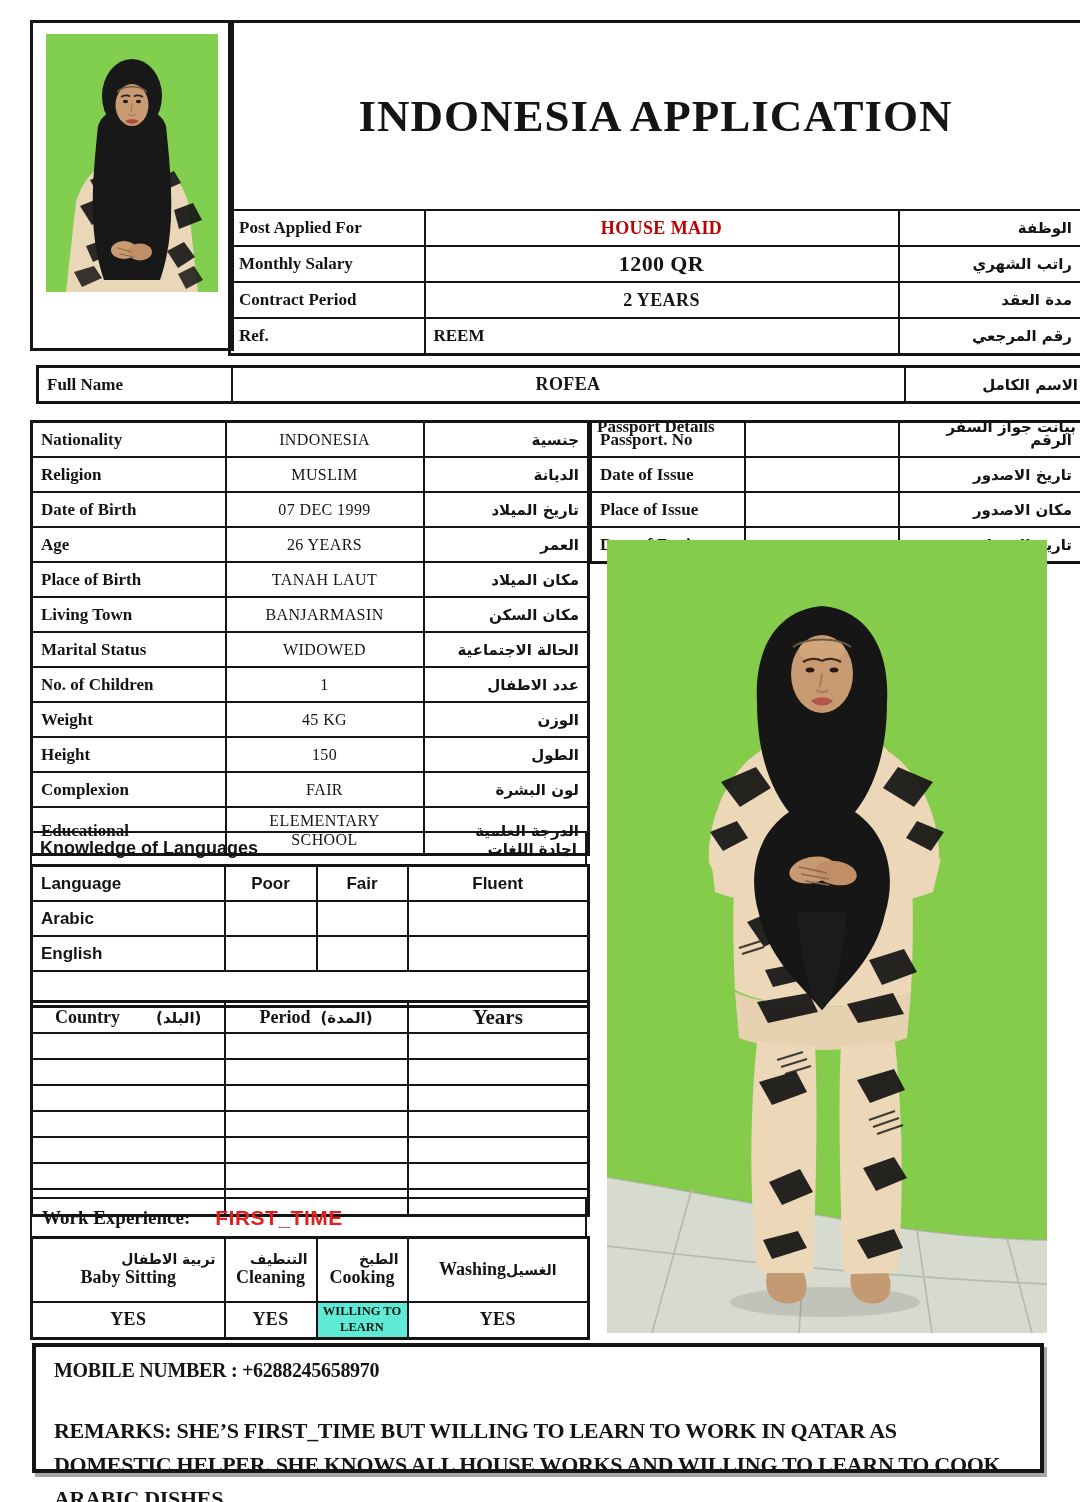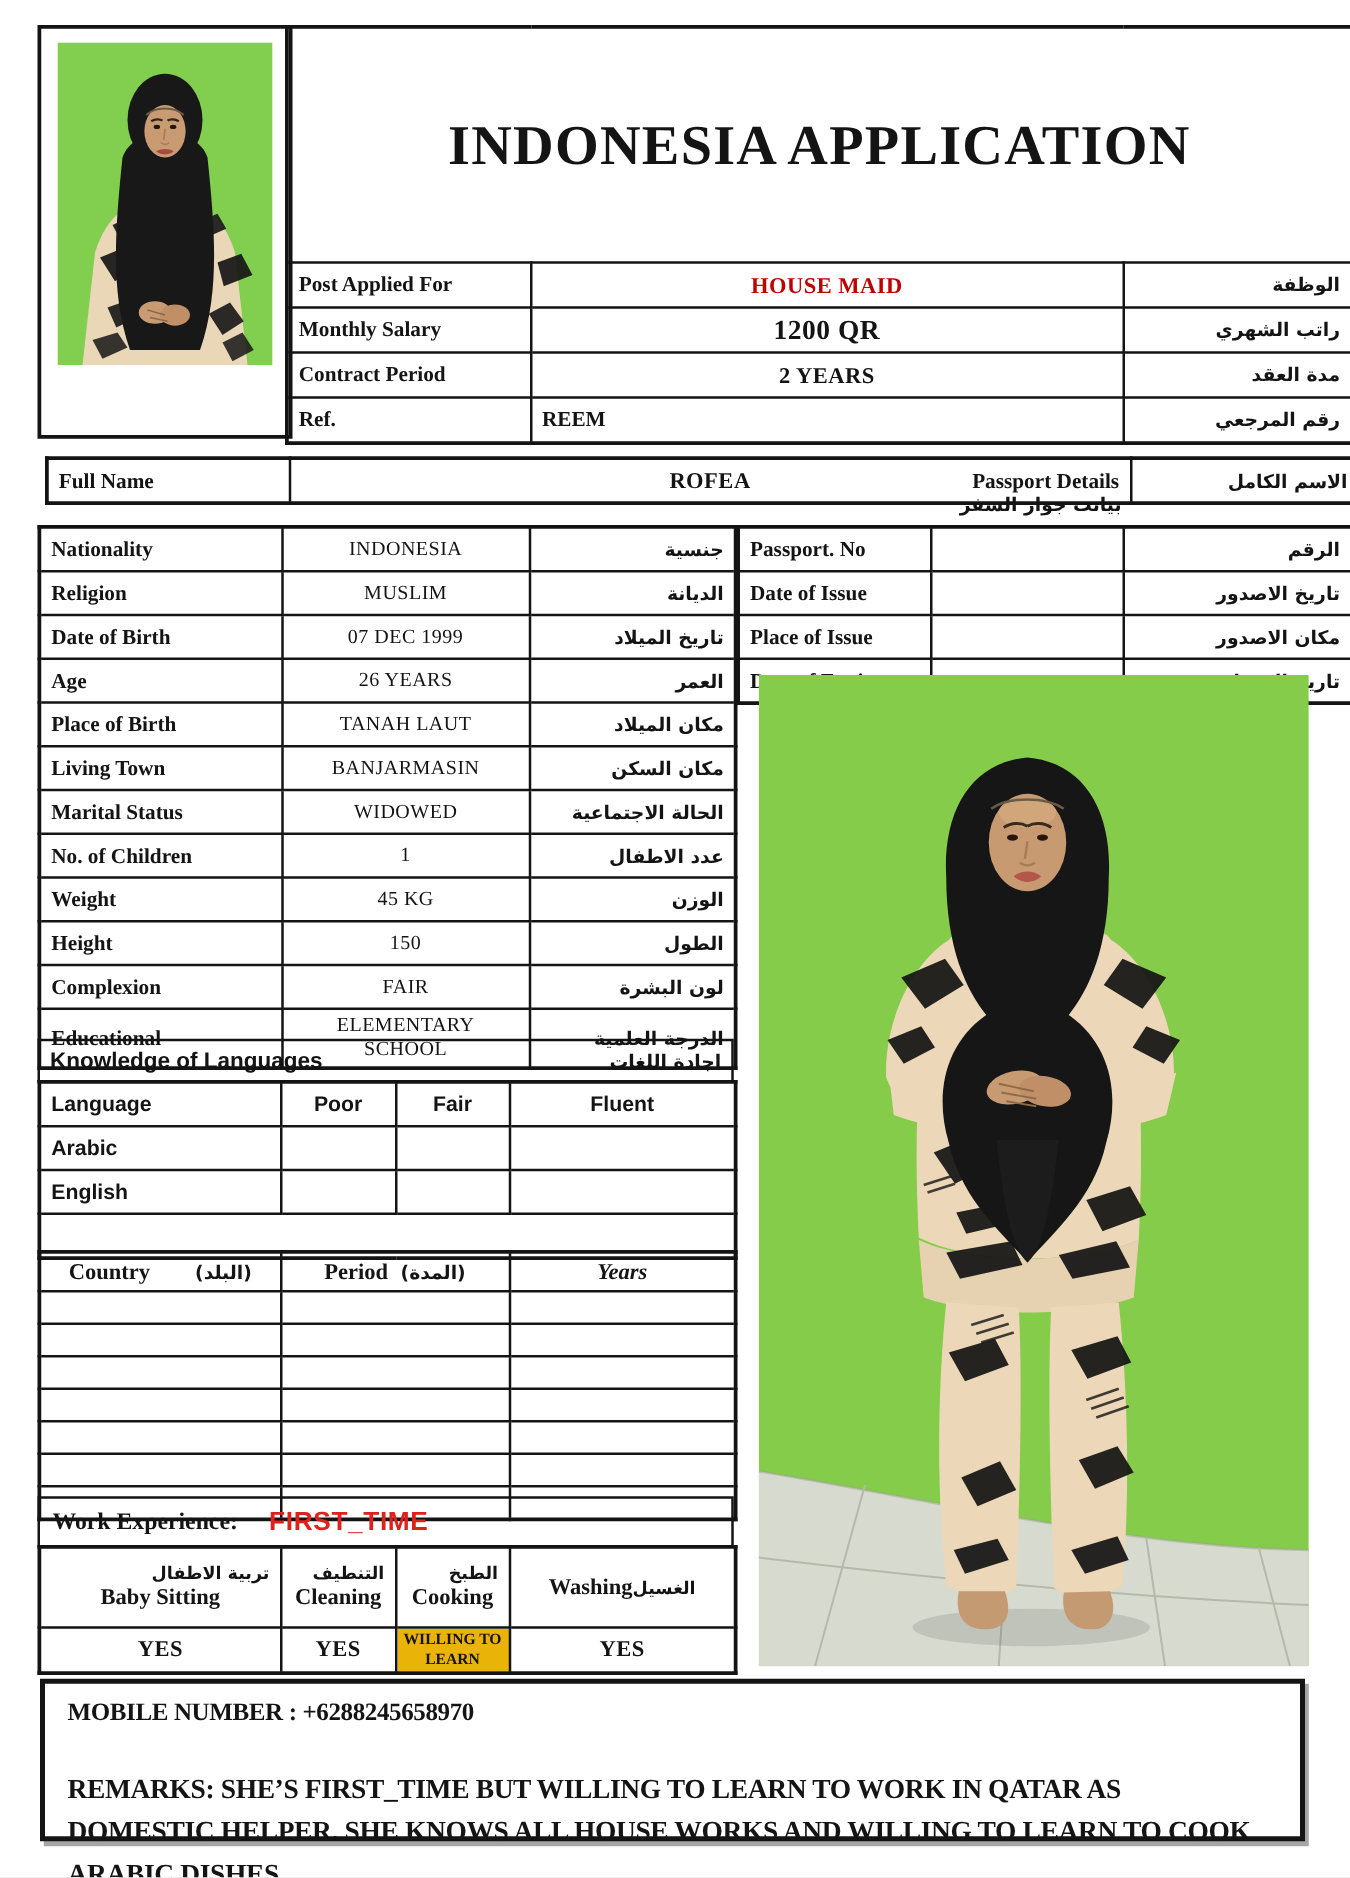--- a/index.html
+++ b/index.html
@@ -28,21 +28,21 @@
   .knowledge{left:30px;top:831px;width:557px;height:35px;border:2.5px solid #141414;box-sizing:border-box;
              padding:0 8px;}
   .knowledge .sans{font-size:18px;}
   .workexp{left:30px;top:1197px;width:557px;height:41px;border:2.5px solid #141414;box-sizing:border-box;
            display:flex;align-items:center;padding-left:10px;}
   .workexp .we-lbl{font-weight:bold;font-size:19px;}
   .workexp .we-val{font-family:"Liberation Sans",sans-serif;font-weight:bold;font-size:21px;margin-left:25px;
                    letter-spacing:.5px;}
   .skills-hdr div.top-ar{font-family:"DejaVu Sans",sans-serif;direction:rtl;font-weight:bold;font-size:14px;text-align:right;}
   .skills-hdr div.bot-en{font-weight:bold;font-size:18px;text-align:center;font-family:"Liberation Serif",serif;}
-  .hl{background:#eab308;margin-left:10px;}
+  .hl{background:#5eead4;margin-left:10px;}
   .willing{font-size:12.5px;font-weight:bold;text-align:center;line-height:1.25;padding:0 2px;}
   .bottom-box{left:32px;top:1343px;width:1012px;height:130px;border:4px solid #141414;box-sizing:border-box;
               padding:12px 18px;box-shadow:3px 4px 0 rgba(0,0,0,.35);}
   .mobile-line{font-weight:bold;font-size:20px;letter-spacing:-.3px;}
   .remarks-line{font-weight:bold;font-size:22px;letter-spacing:-.3px;margin-top:32px;line-height:1.55;
                 max-width:965px;}
   .wrap-narrow{display:inline-block;max-width:118px;line-height:1.15;}
   .gap36{display:inline-block;width:36px;} .gap10{display:inline-block;width:10px;}
 </style>
 </head>
@@ -128,21 +128,21 @@
       <tbody>
           <tr class="r33">
         <td class="lbl">Full Name</td>
         <td class="valb">ROFEA</td>
         <td class="ar">الاسم الكامل</td>
       </tr>
     </tbody>
       </table>
   </div>
 
-  <div class="abs flexrow" style="left:589px;top:375px;width:487px;height:22px;flex-direction:column;">
+  <div class="abs flexrow" style="left:589px;top:416px;width:487px;height:22px;">
     <span class="lbl" style="margin-left:8px;">Passport Details</span>
     <span class="ar">بيانت جواز السفر</span>
   </div>
 
   <div class="abs" style="left:30px;top:420px;width:557px;">
     <table class="frame">
       <colgroup>
           <col style="width:194px">
           <col style="width:198px">
           <col style="width:165px">
@@ -291,21 +291,21 @@
           <col style="width:181px">
         </colgroup>
       <tbody>
           <tr class="r29">
         <td class="lbl cell-c" style="font-size:18px;">
           <span>Country</span><span class="gap36"></span><span class="ar-c">(البلد)</span>
         </td>
         <td class="lbl cell-c" style="font-size:18px;">
           <span>Period</span><span class="gap10"></span><span class="ar-c">(المدة)</span>
         </td>
-        <td class="lbl cell-c" style="font-size:18px;font-style:italic;">Years</td>
+        <td class="lbl cell-c" style="font-size:21px;">Years</td>
       </tr>
       <tr class="r24">
             <td></td>
             <td></td>
             <td></td>
           </tr>
       <tr class="r24">
             <td></td>
             <td></td>
             <td></td>

